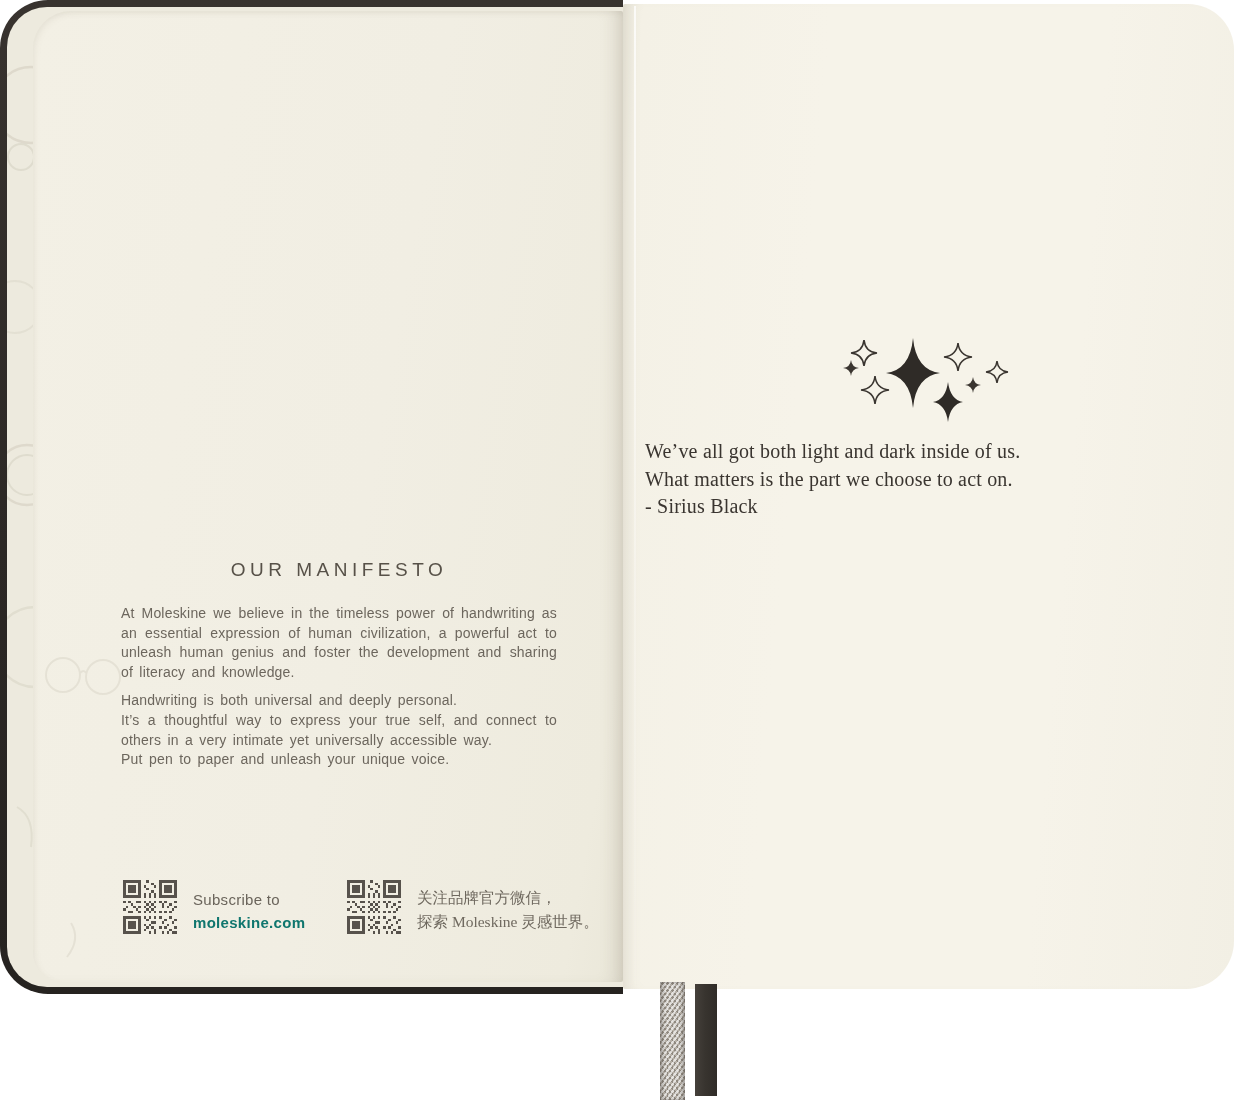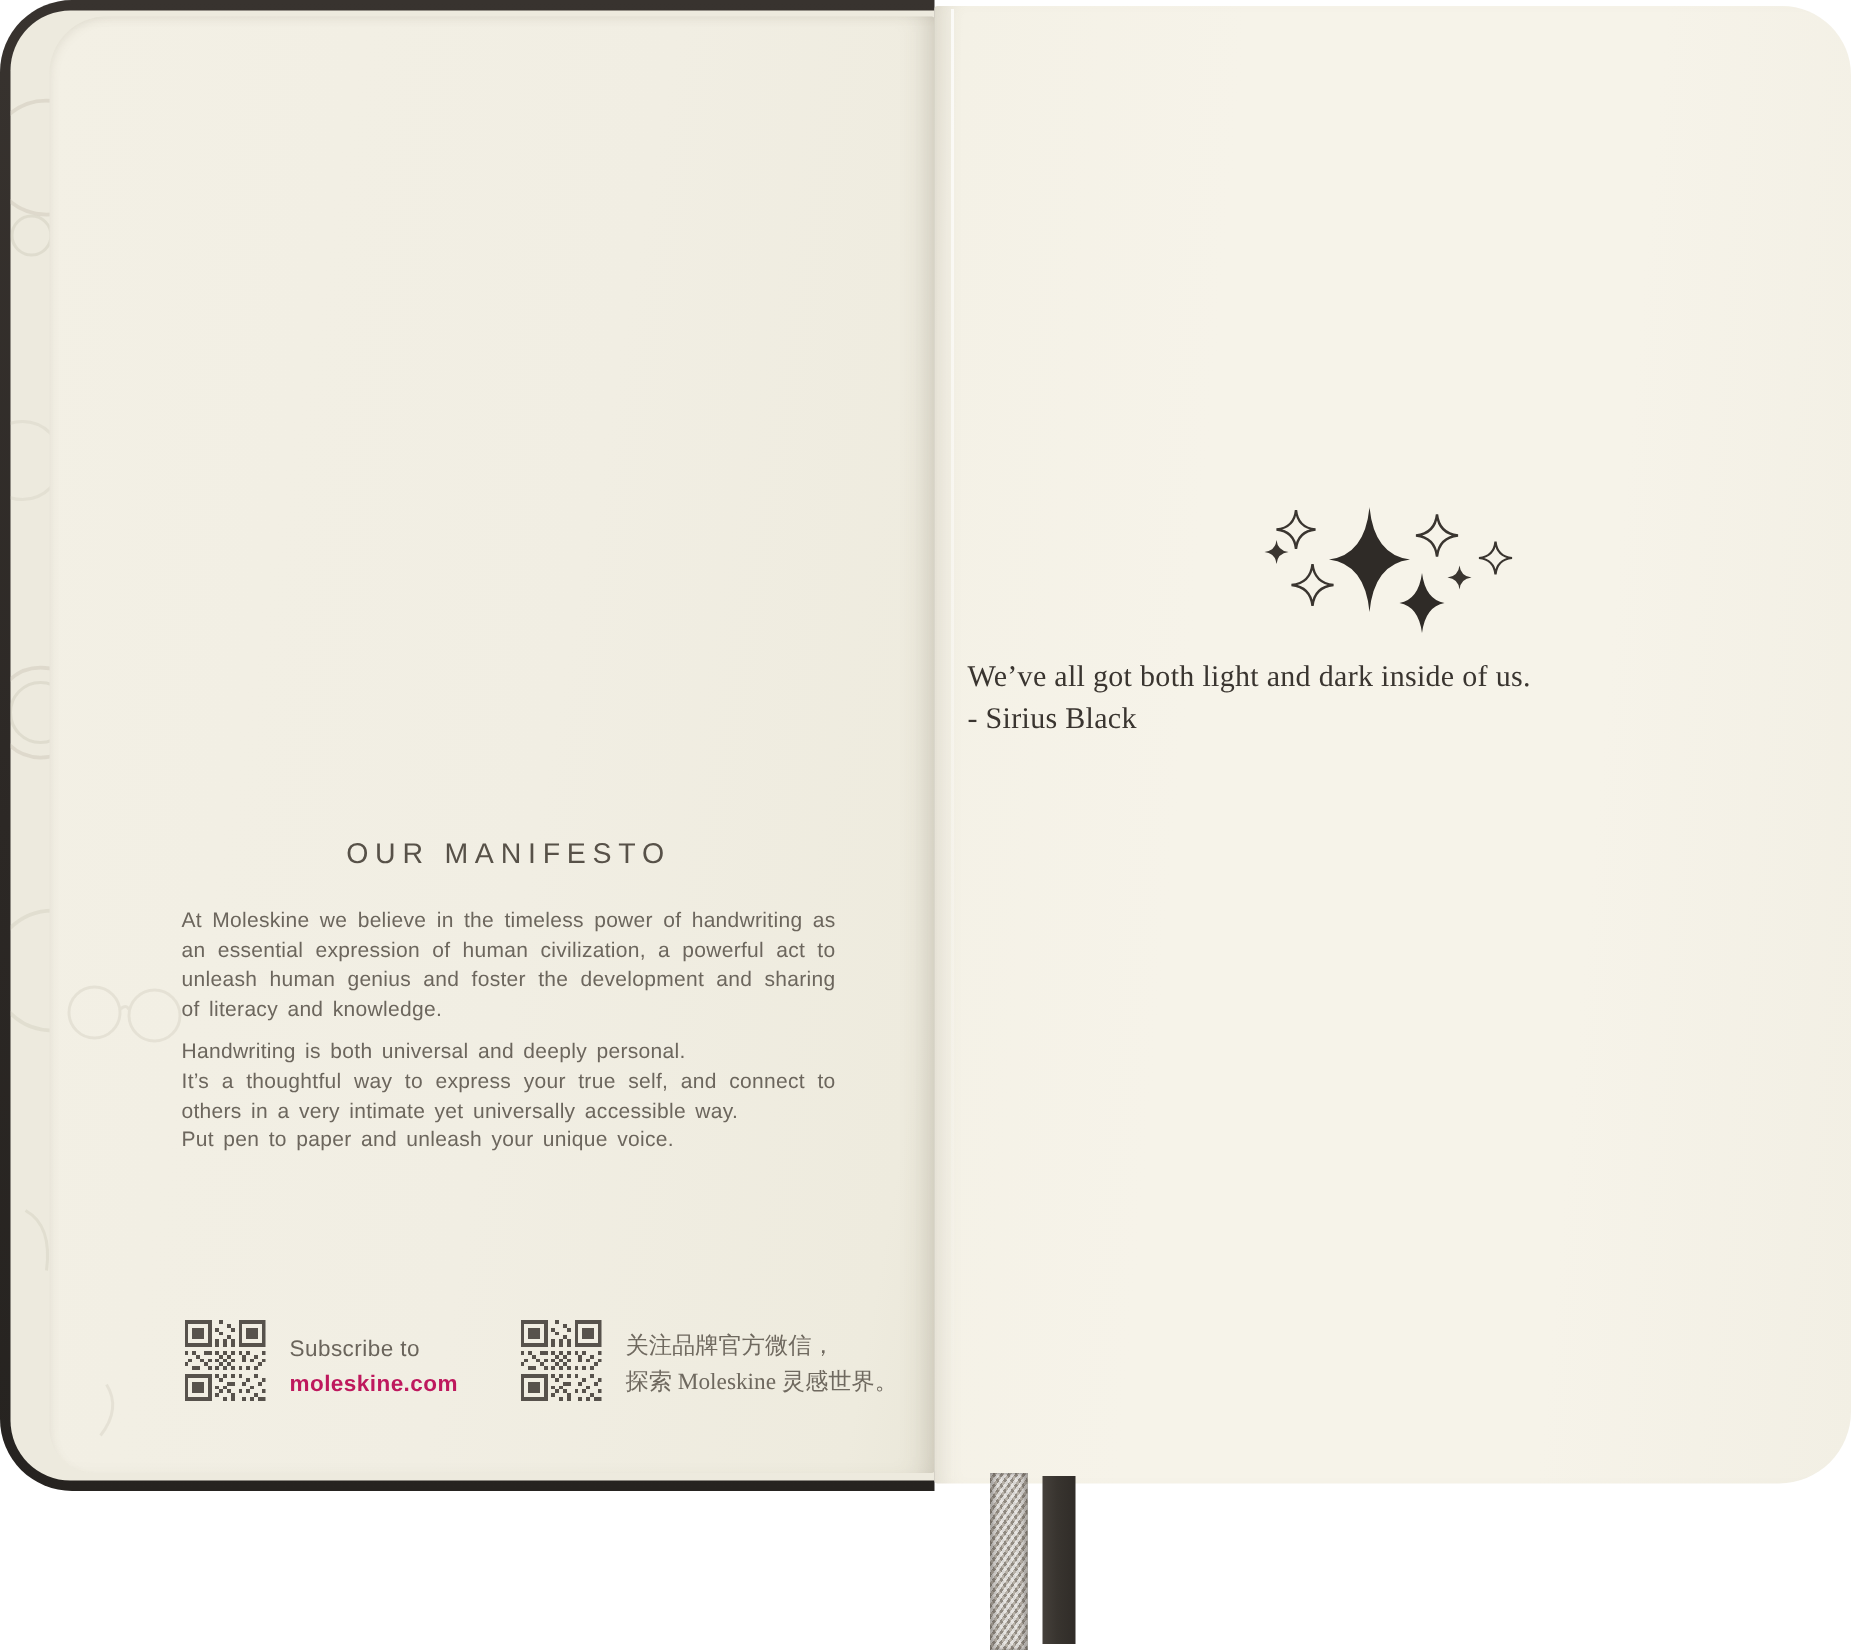--- a/index.html
+++ b/index.html
@@ -70,21 +70,21 @@
 
   .qr-row {
     position:absolute; left:123px; top:880px;
     display:flex; align-items:flex-end;
   }
   .qr-svg { width:54px; height:54px; flex:none; }
   .qr-label-en {
     width:122px; margin:5px 0 0 16px;
     font-size:15px; line-height:23px; color:#6a645b; letter-spacing:.3px;
   }
-  .qr-label-en b { font-weight:700; color:#be185d; }
+  .qr-label-en b { font-weight:700; color:#0f766e; }
   .qr2 { margin-left:32px; }
   .qr-label-zh {
     margin:3px 0 0 16px;
     font-family:"Liberation Serif", serif;
     font-size:15.5px; line-height:24px; color:#6f695f;
   }
 
   
   .sparkles { position:absolute; left:818px; top:318px; width:204px; height:112px; }
   .quote {
@@ -183,14 +183,15 @@
   <path fill="#f6f3e9" stroke="#3a3530" stroke-width="1.6" d="M57 58 Q58.3 70.7 71 72 Q58.3 73.3 57 86 Q55.7 73.3 43 72 Q55.7 70.7 57 58 Z"></path>
   <path fill="#f6f3e9" stroke="#3a3530" stroke-width="1.6" d="M140 25 Q141.4 37.6 154 39 Q141.4 40.4 140 53 Q138.6 40.4 126 39 Q138.6 37.6 140 25 Z"></path>
   <path fill="#f6f3e9" stroke="#3a3530" stroke-width="1.5" d="M179 43 Q180 53 190 54 Q180 55 179 65 Q178 55 168 54 Q178 53 179 43 Z"></path>
 
   <path fill="#3a3530" d="M33 42 Q33.8 49.2 41 50 Q33.8 50.8 33 58 Q32.2 50.8 25 50 Q32.2 49.2 33 42 Z"></path>
   <path fill="#3a3530" d="M155 59 Q155.8 66.2 163 67 Q155.8 67.8 155 75 Q154.2 67.8 147 67 Q154.2 66.2 155 59 Z"></path>
 </svg>
 
 <div class="quote">
   <div>We’ve all got both light and dark inside of us.</div>
+  <div>What matters is the part we choose to act on.</div>
   <div class="attribution">- Sirius Black</div>
 </div>
 
 </body></html>

